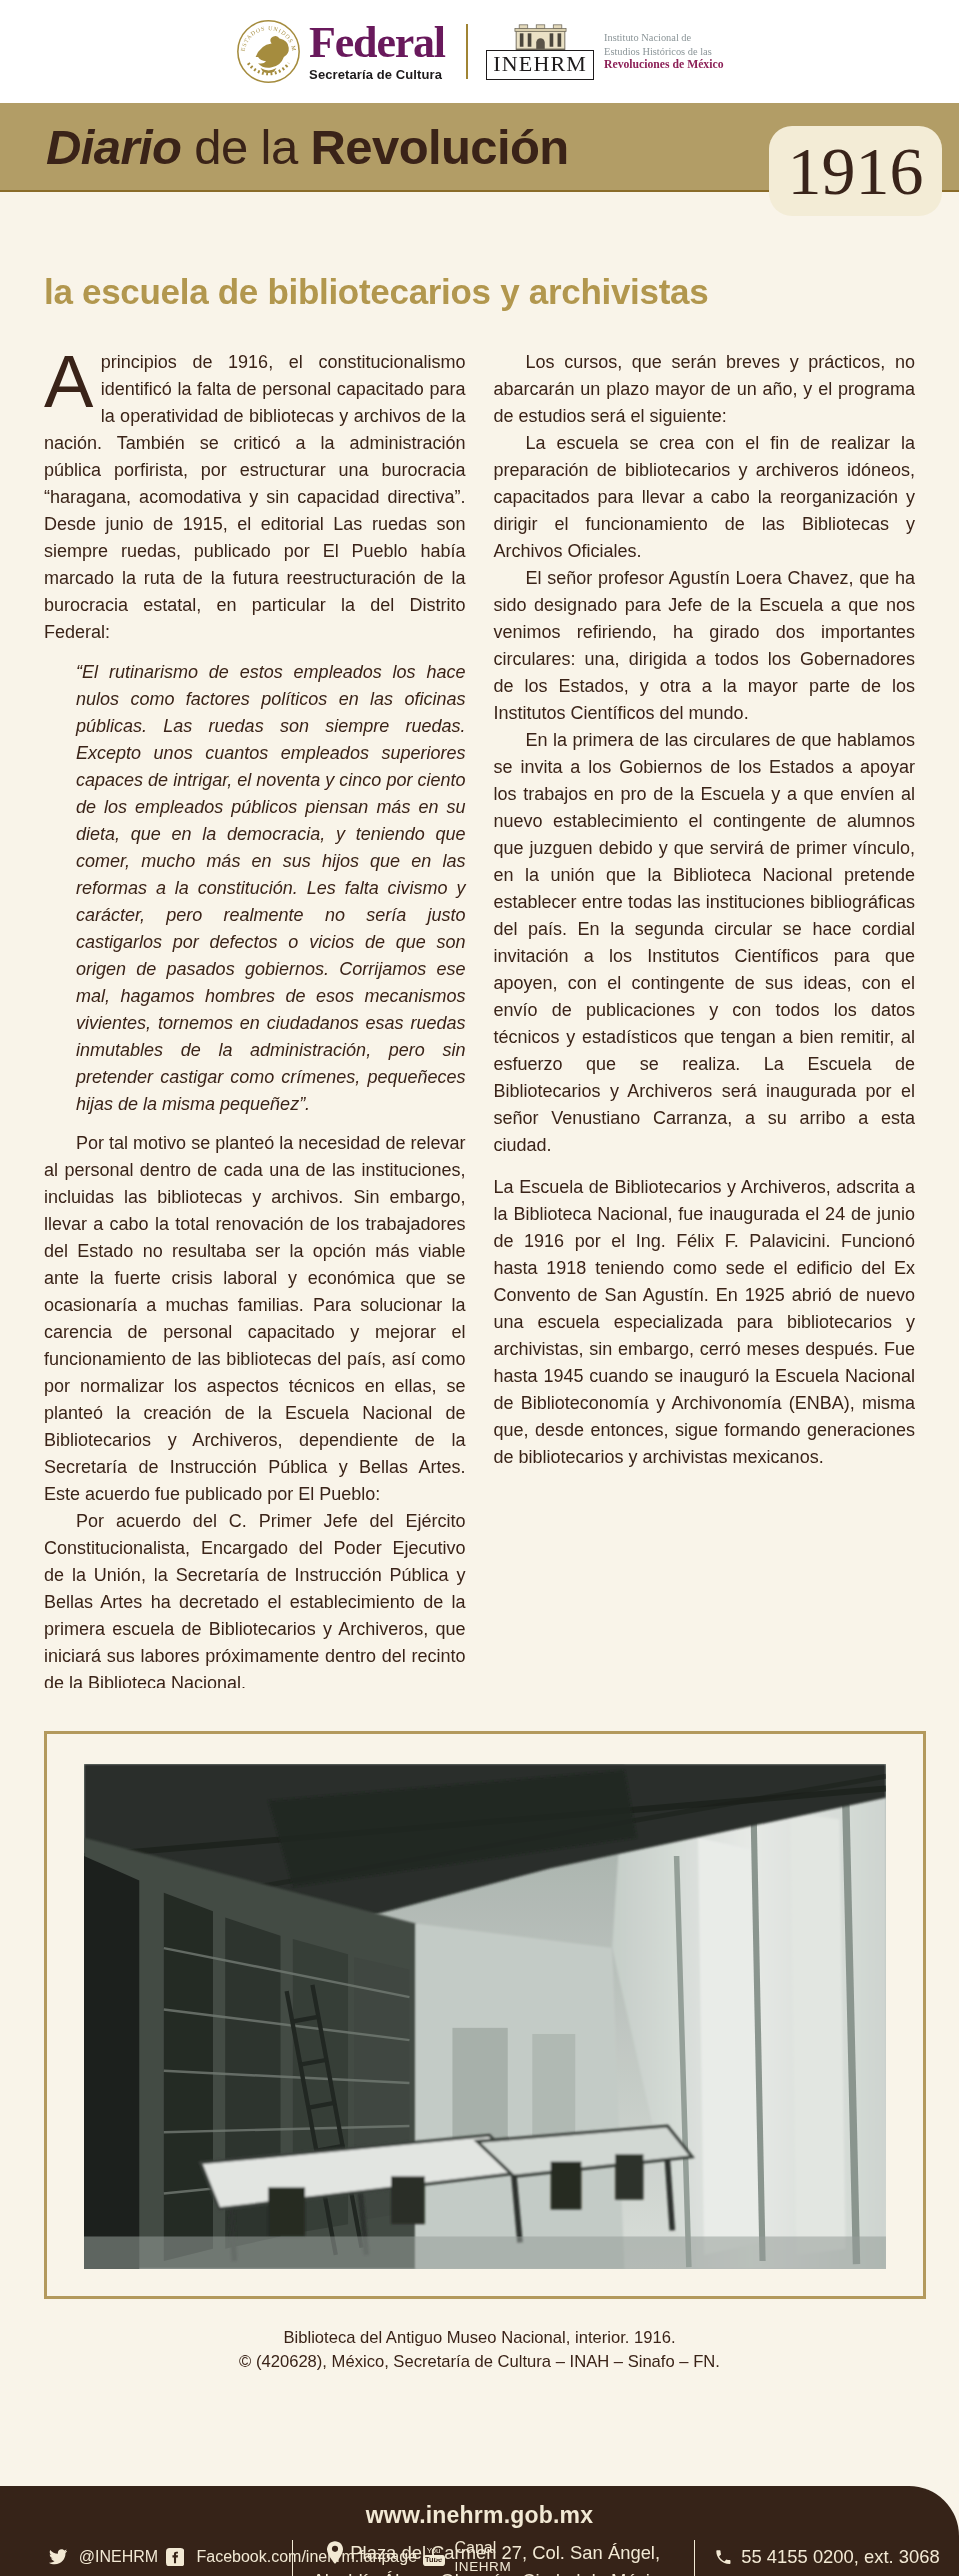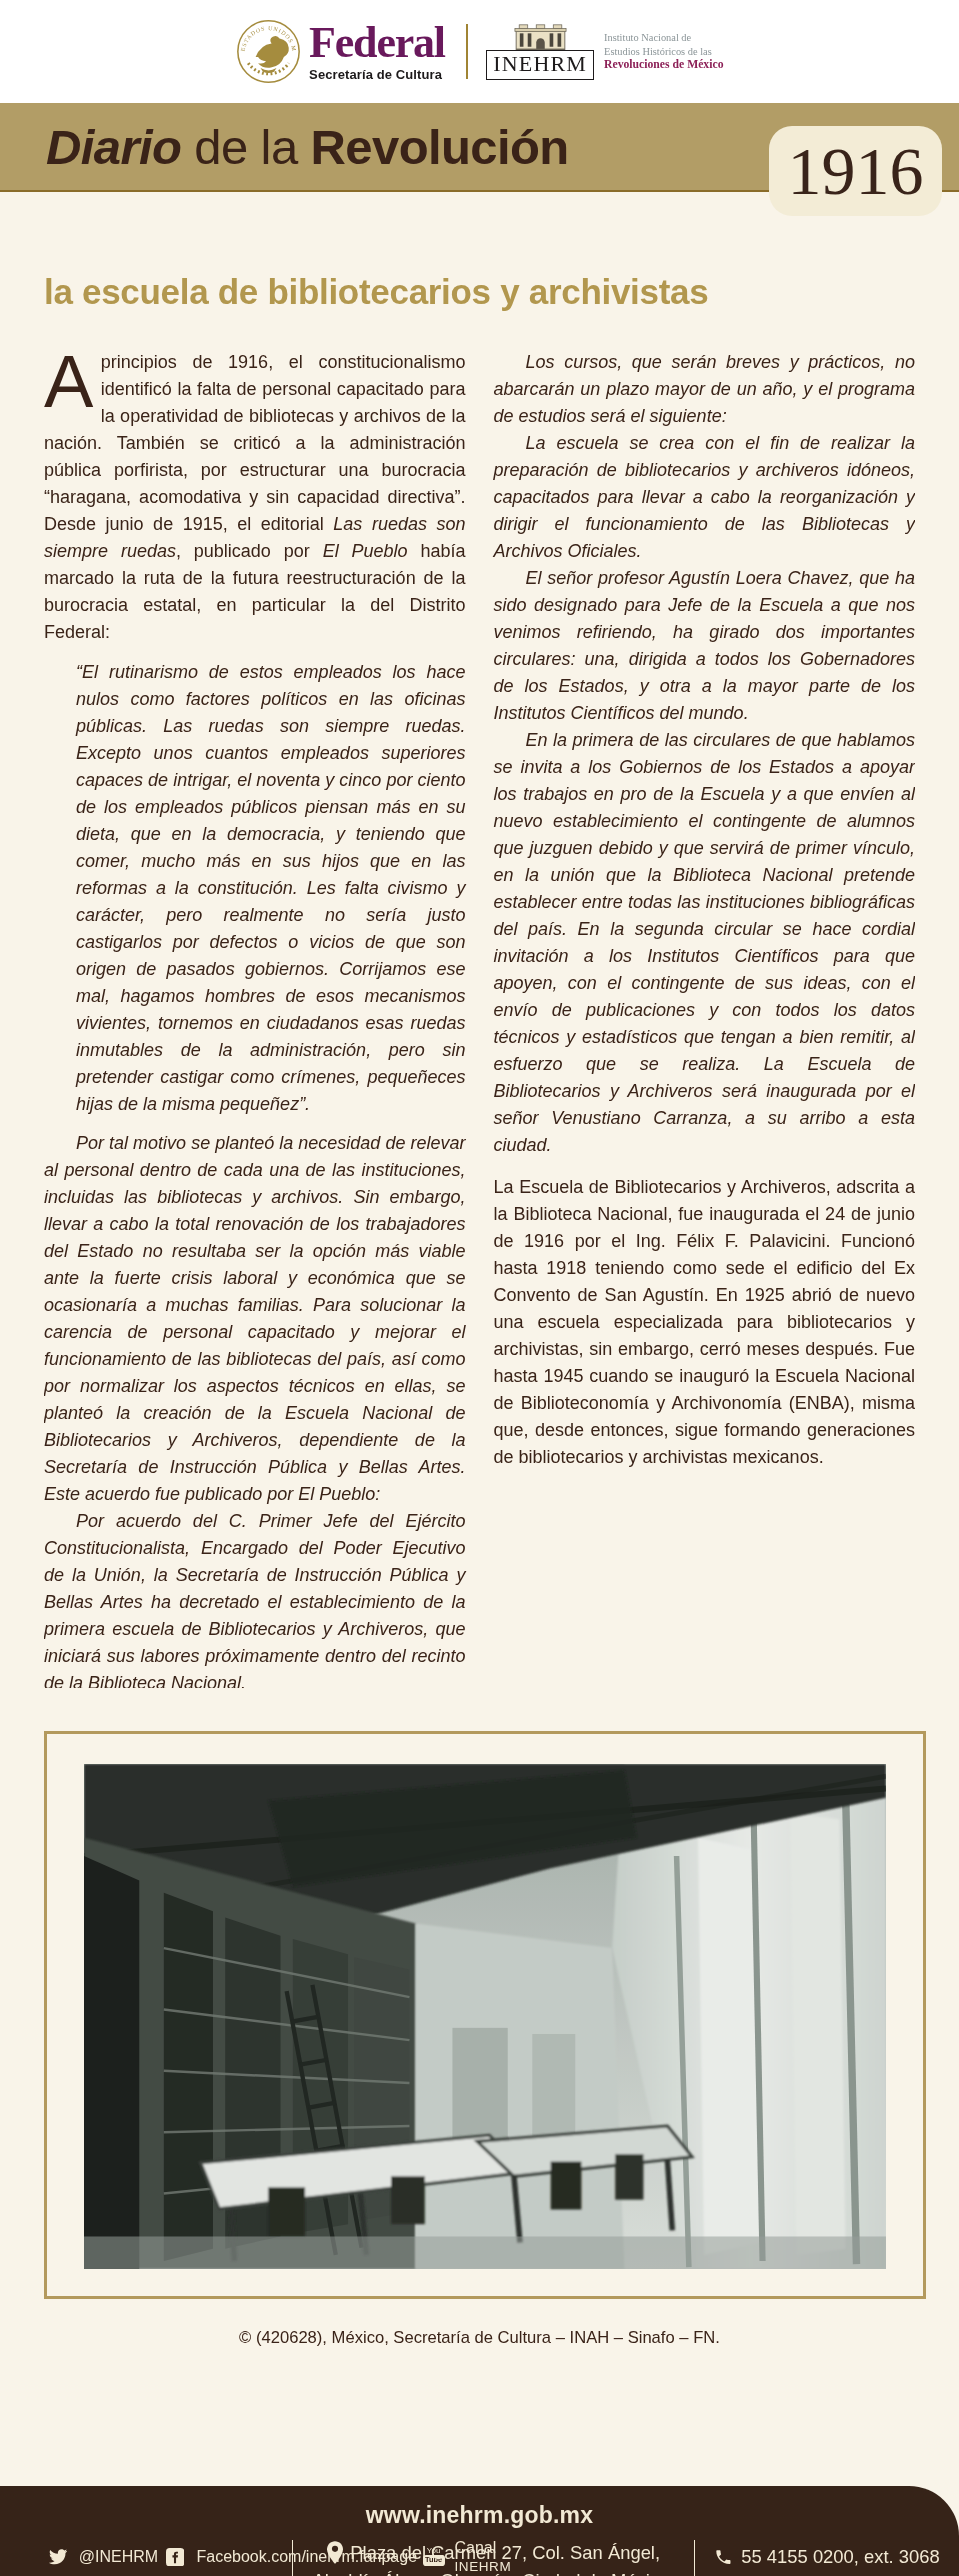--- a/index.html
+++ b/index.html
@@ -38,21 +38,21 @@
          font-family:"Liberation Serif",serif;font-size:68px;color:#39241a;z-index:2;}
 
   
   .content{padding:0 44px;}
   .headline{margin:29.5px 0 0;font-size:35px;font-weight:bold;color:#b2974e;line-height:47px;letter-spacing:-0.3px;}
   .columns{margin-top:34px;display:flex;gap:28px;height:1339px;overflow:hidden;
            font-size:18px;line-height:27px;text-align:justify;}
   .col{flex:1;min-width:0;}
   .col p{margin:0;}
   .indent{text-indent:32px;}
-  .it{font-style:italic;}
+  .it{}
   .quote{margin:12.3px 0 12.3px 32px !important;font-style:italic;}
   .dropcap{float:left;font-size:74px;line-height:57px;padding:3.7px 7.4px 0 0;color:#3a2318;}
   .col .last{margin-top:14.7px;}
 
   
   .photo-frame{margin:43px auto 0;width:802px;border:3.1px solid #b3995d;background:#f9f4e9;
                padding:29.5px 37px 27px;}
   .photo{display:block;width:802px;height:505px;background:#c9d1cd;}
   .caption{margin-top:27px;text-align:center;font-size:16.6px;line-height:24.6px;color:#3a2318;}
 
@@ -217,20 +217,21 @@
           <rect x="300" y="690" width="60" height="80" fill="#23281f"></rect>
           <rect x="500" y="672" width="55" height="78" fill="#262b22"></rect>
           <rect x="760" y="648" width="50" height="78" fill="#23281f"></rect>
           <rect x="865" y="636" width="46" height="74" fill="#2a2f26"></rect>
         </g>
         <rect x="0" y="770" width="1306" height="53" fill="#9aa29c" opacity=".55"></rect>
         <rect width="1306" height="823" fill="#5d6a63" opacity=".08"></rect>
       </svg>
     </figure>
     <figcaption class="caption">
+      <div>Biblioteca del Antiguo Museo Nacional, interior. 1916.</div>
       <div>© (420628), México, Secretaría de Cultura – INAH – Sinafo – FN.</div>
     </figcaption>
   </main>
 
   <footer class="footer">
     <div class="site">www.inehrm.gob.mx</div>
     <div class="fcols">
       <div class="social">
         <div class="srow">
           <span class="sicon">

